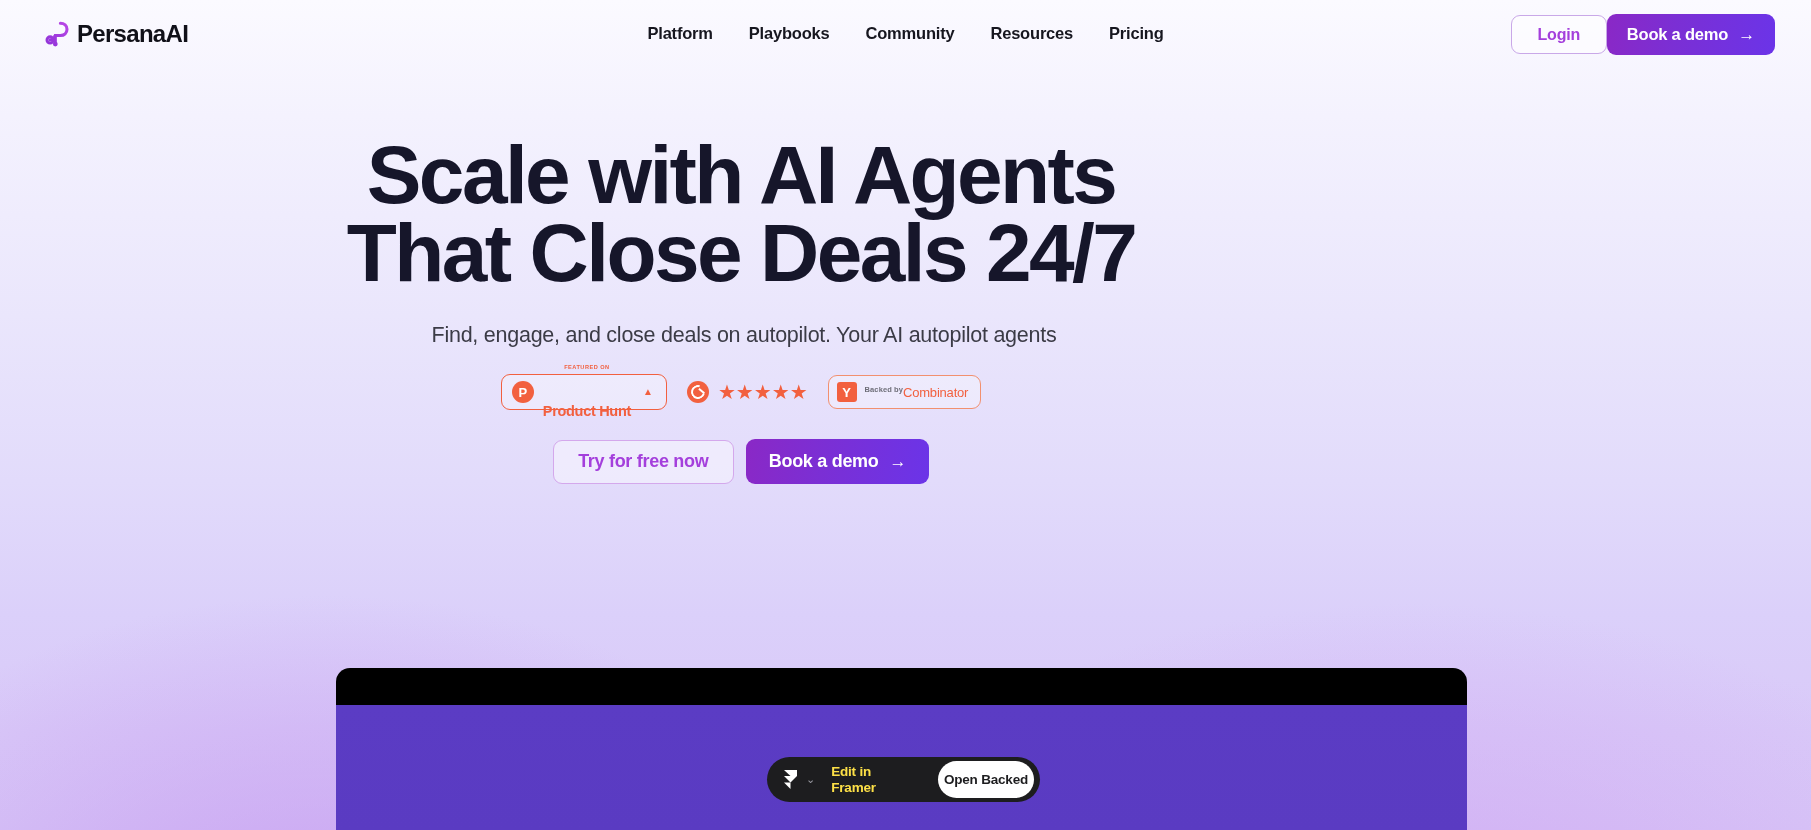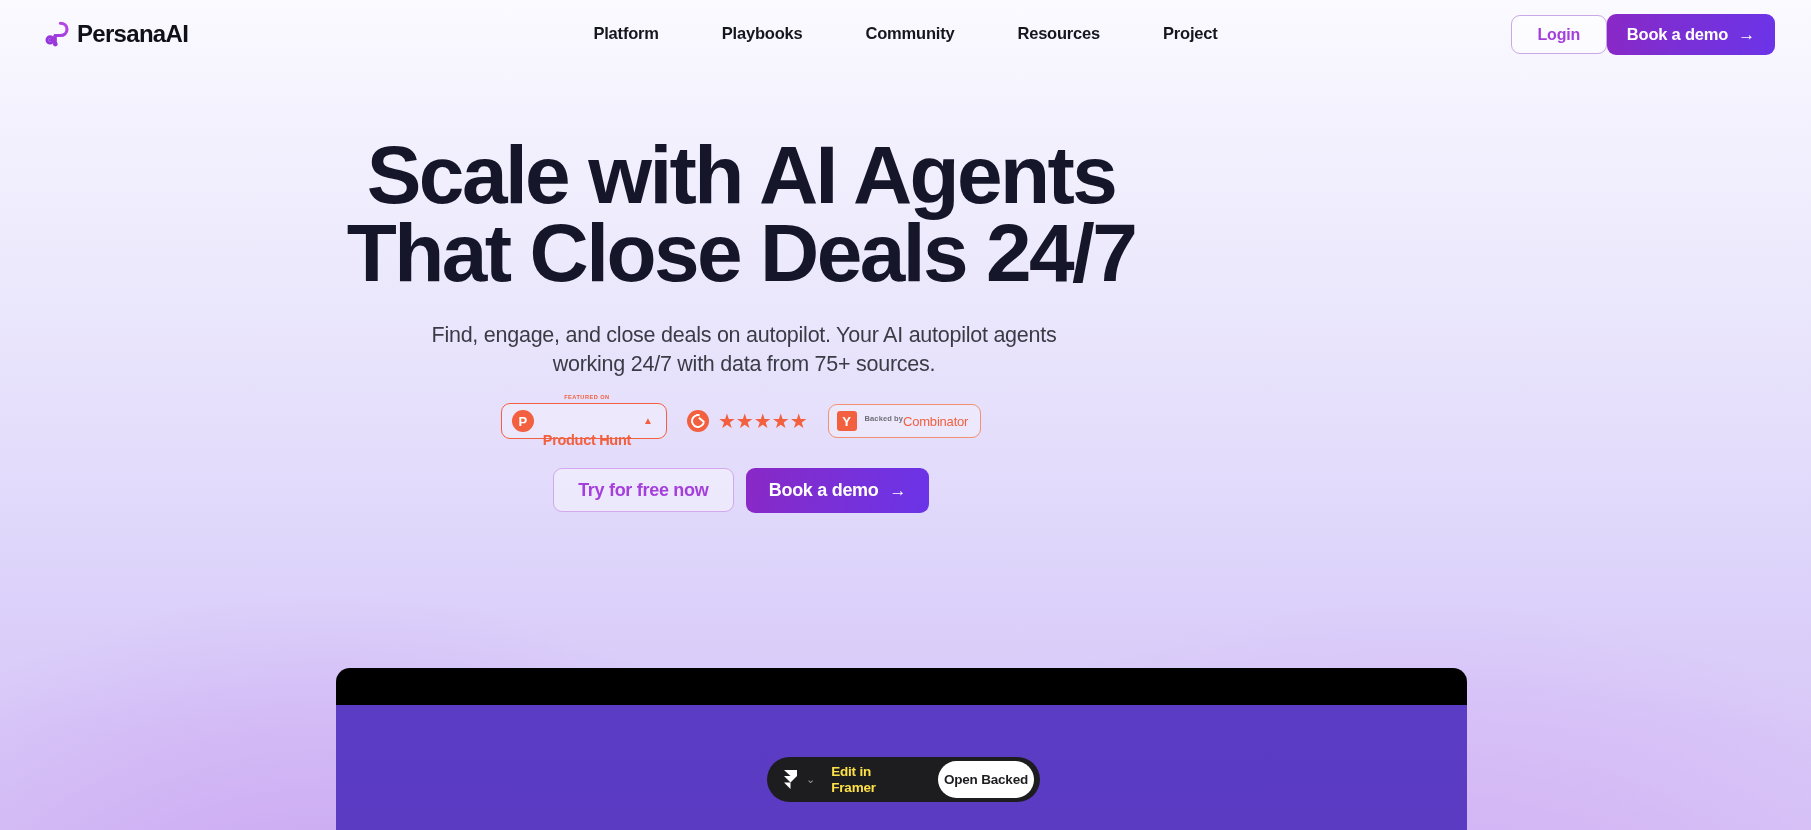--- a/index.html
+++ b/index.html
@@ -48,21 +48,21 @@
     color: #101018;
     line-height: 1;
   }
 
   .nav {
     position: absolute;
     left: 0; right: 0;
     top: 20px;
     display: flex;
     justify-content: center;
-    gap: 63px;
+    gap: 36px;
   }
   .nav-item {
     font-size: 16.5px;
     font-weight: 600;
     color: #16161f;
     letter-spacing: -0.2px;
     cursor: pointer;
     line-height: 26px;
     white-space: nowrap;
   }
@@ -199,21 +199,21 @@
   }
   .yc-texts { display:flex; flex-direction:row; line-height:1; }
   .yc-small { font-size:7.5px; font-weight:700; color:#6e6e78; margin-bottom:2px; letter-spacing:0.1px;}
   .yc-big { font-size:13px; font-weight:500; color:#f2603f; letter-spacing:-0.2px; }
 
   
   .ctas {
     margin-top: 29px;
     display: flex;
     justify-content: center;
-    align-items: flex-start;
+    align-items: center;
     gap: 12px;
   }
   .btn-try {
     width: 181px; height: 44px;
     border-radius: 9px;
     border: 1.5px solid #d4a8ec;
     background: rgba(255,255,255,0.42);
     color: #a43fdc;
     font-size: 18px; font-weight: 600;
     font-family: "Liberation Sans", sans-serif;
@@ -316,42 +316,41 @@
       </svg>
     </span>
     <span class="logo-text">PersanaAI</span>
   </div>
 
   <nav class="nav">
     <span class="nav-item">Platform</span>
     <span class="nav-item">Playbooks</span>
     <span class="nav-item">Community</span>
     <span class="nav-item">Resources</span>
-    <span class="nav-item">Project</span>
+    <span class="nav-item">Pricing</span>
   </nav>
 
   <div class="header-actions">
     <button class="btn-login">Login</button>
     <button class="btn-demo-nav">
       <span>Book a demo</span>
       <span class="arrow-r">→</span>
     </button>
   </div>
 </div>
 
 <div class="hero">
 
   <h1 class="hero-title">
     <span class="line">Scale with AI Agents</span>
     <span class="line">That Close Deals 24/7</span>
   </h1>
 
   <p class="hero-sub">
     <span class="line">Find, engage, and close deals on autopilot. Your AI autopilot agents</span>
-    <span class="line">working 24/7 with data from 75+ sources.</span>
   </p>
 
   <div class="badges">
 
     <div class="badge-ph">
       <span class="ph-circle">P</span>
       <span class="ph-texts">
         <span class="ph-small">FEATURED ON</span>
         <span class="ph-big">Product Hunt</span>
       </span>

